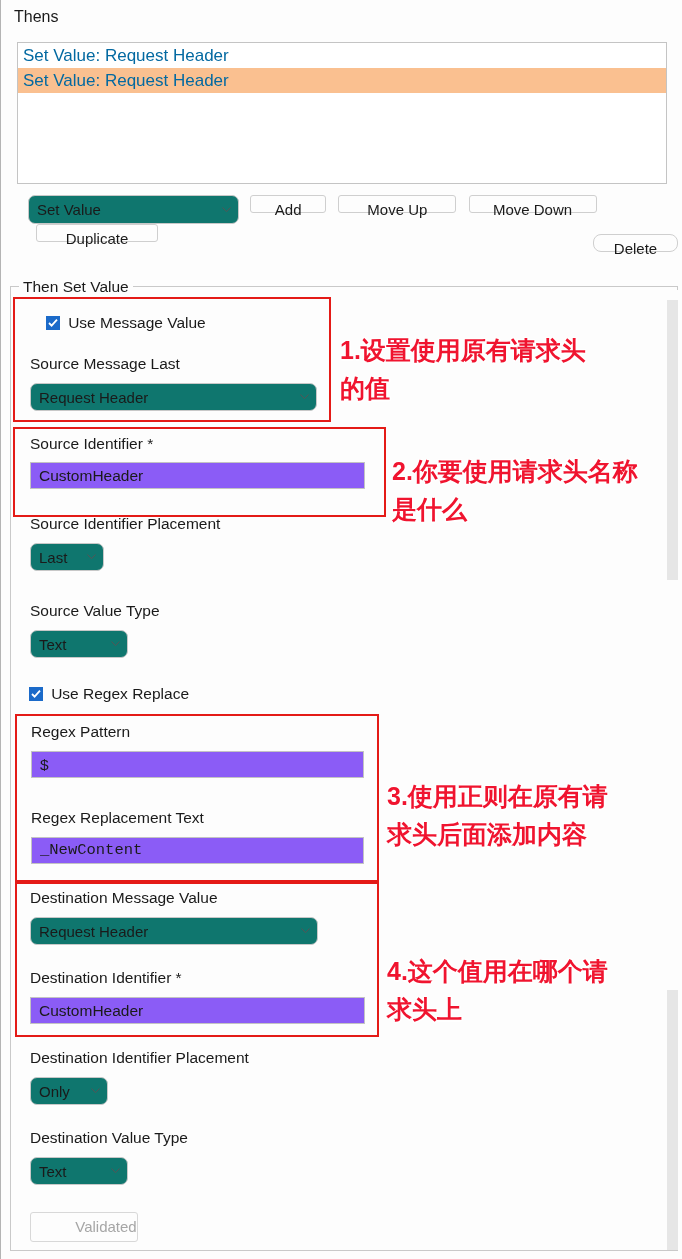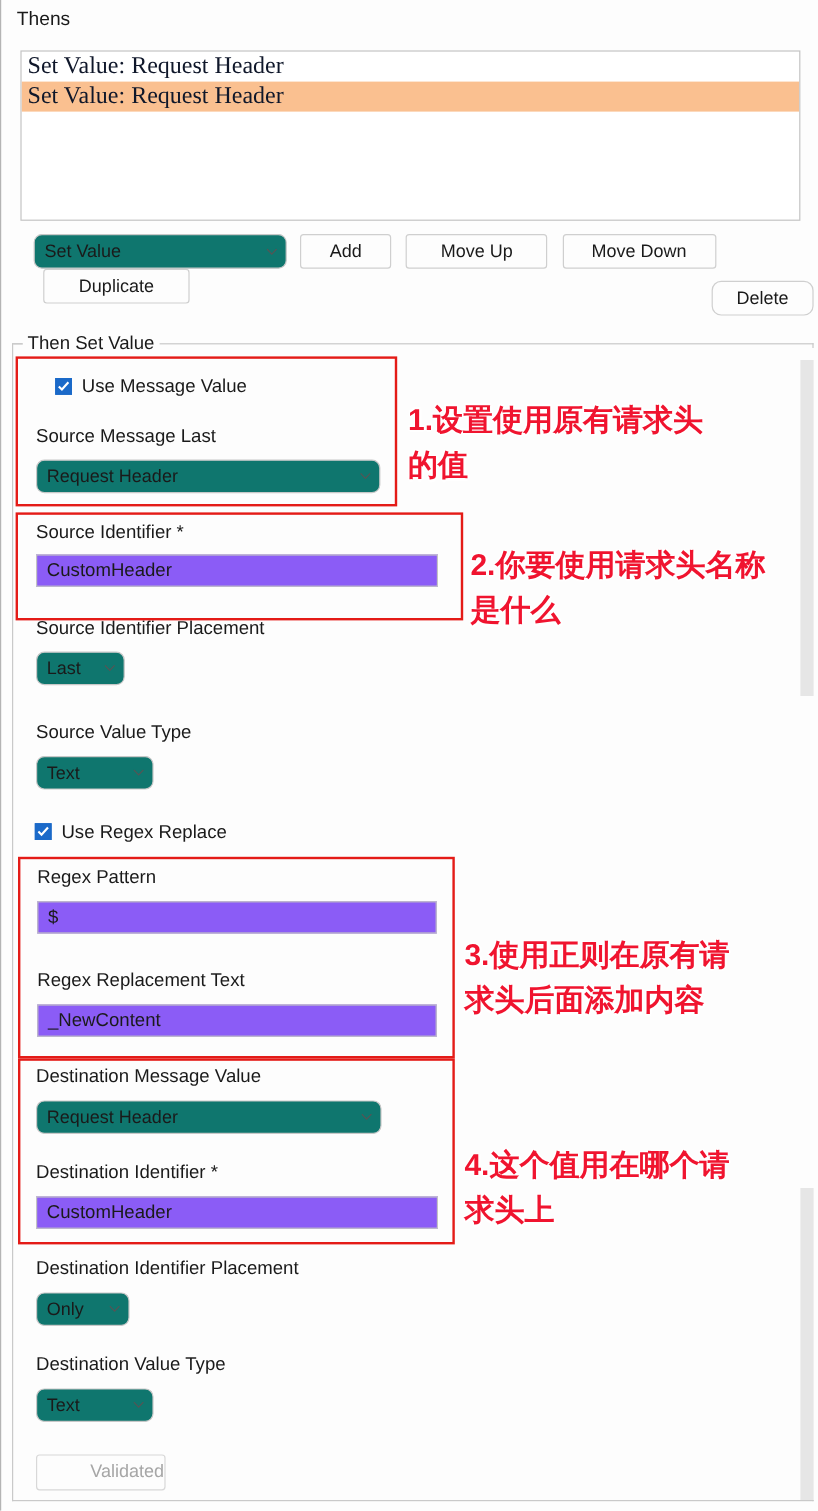--- a/index.html
+++ b/index.html
@@ -41,24 +41,23 @@
     height: 142px;
     background: #ffffff;
     border: 1px solid #c4c4c4;
     box-sizing: border-box;
     overflow: hidden;
   }
   .list-row {
     height: 25px;
     line-height: 25px;
     padding-left: 5px;
-    font-size: 20px;
-    color: #0f172a;
-    white-space: nowrap;
-    font-family: Liberation Serif, serif;
+    font-size: 17px;
+    color: #0369a1;
+    white-space: nowrap;
   }
   .list-row.selected {
     background: #fac090;
   }
 
   
   .btnrow {
     position: absolute;
     left: 27px;
     top: 195px;
@@ -86,21 +85,21 @@
     right: 7px;
     top: 50%;
     margin-top: -3px;
     width: 9px;
     height: 6px;
   }
   .combo .chev svg { display:block; }
 
   .btn {
     display: inline-block;
-    height: 29px;
+    height: 18px;
     line-height: 27px;
     background: #fdfdfd;
     border: 1px solid #cfcfcf;
     border-radius: 3px;
     box-sizing: border-box;
     font-size: 15px;
     color: #1a1a1a;
     text-align: center;
     vertical-align: top;
     white-space: nowrap;
@@ -323,21 +322,21 @@
           <path d="M1 5 L3.6 7.6 L9 1.6" fill="none" stroke="#ffffff" stroke-width="1.8"></path>
         </svg>
     </span>
     <span class="cblabel">Use Regex Replace</span>
   </div>
 
   <div class="lbl" style="left:30px; top:723px;">Regex Pattern</div>
   <div class="tinput" style="left:30px; top:751px; width:333px;">$</div>
 
   <div class="lbl" style="left:30px; top:809px;">Regex Replacement Text</div>
-  <div class="tinput" style="left:30px; top:837px; width:333px;">_NewContent</div>
+  <div class="tinput" style="left:30px; top:837px; width:333px;font-family:Liberation Mono, monospace;">_NewContent</div>
 
   <div class="lbl" style="left:29px; top:889px;">Destination Message Value</div>
   <span class="combo dd" style="left:29px; top:917px; width:288px;">
     <span>Request Header</span>
     <span class="chev">
       <svg width="9" height="6" viewBox="0 0 9 6">
           <path d="M0.5 0.5 L4.5 4.7 L8.5 0.5" fill="none" stroke="#555" stroke-width="1"></path>
         </svg>
     </span>
   </span>

